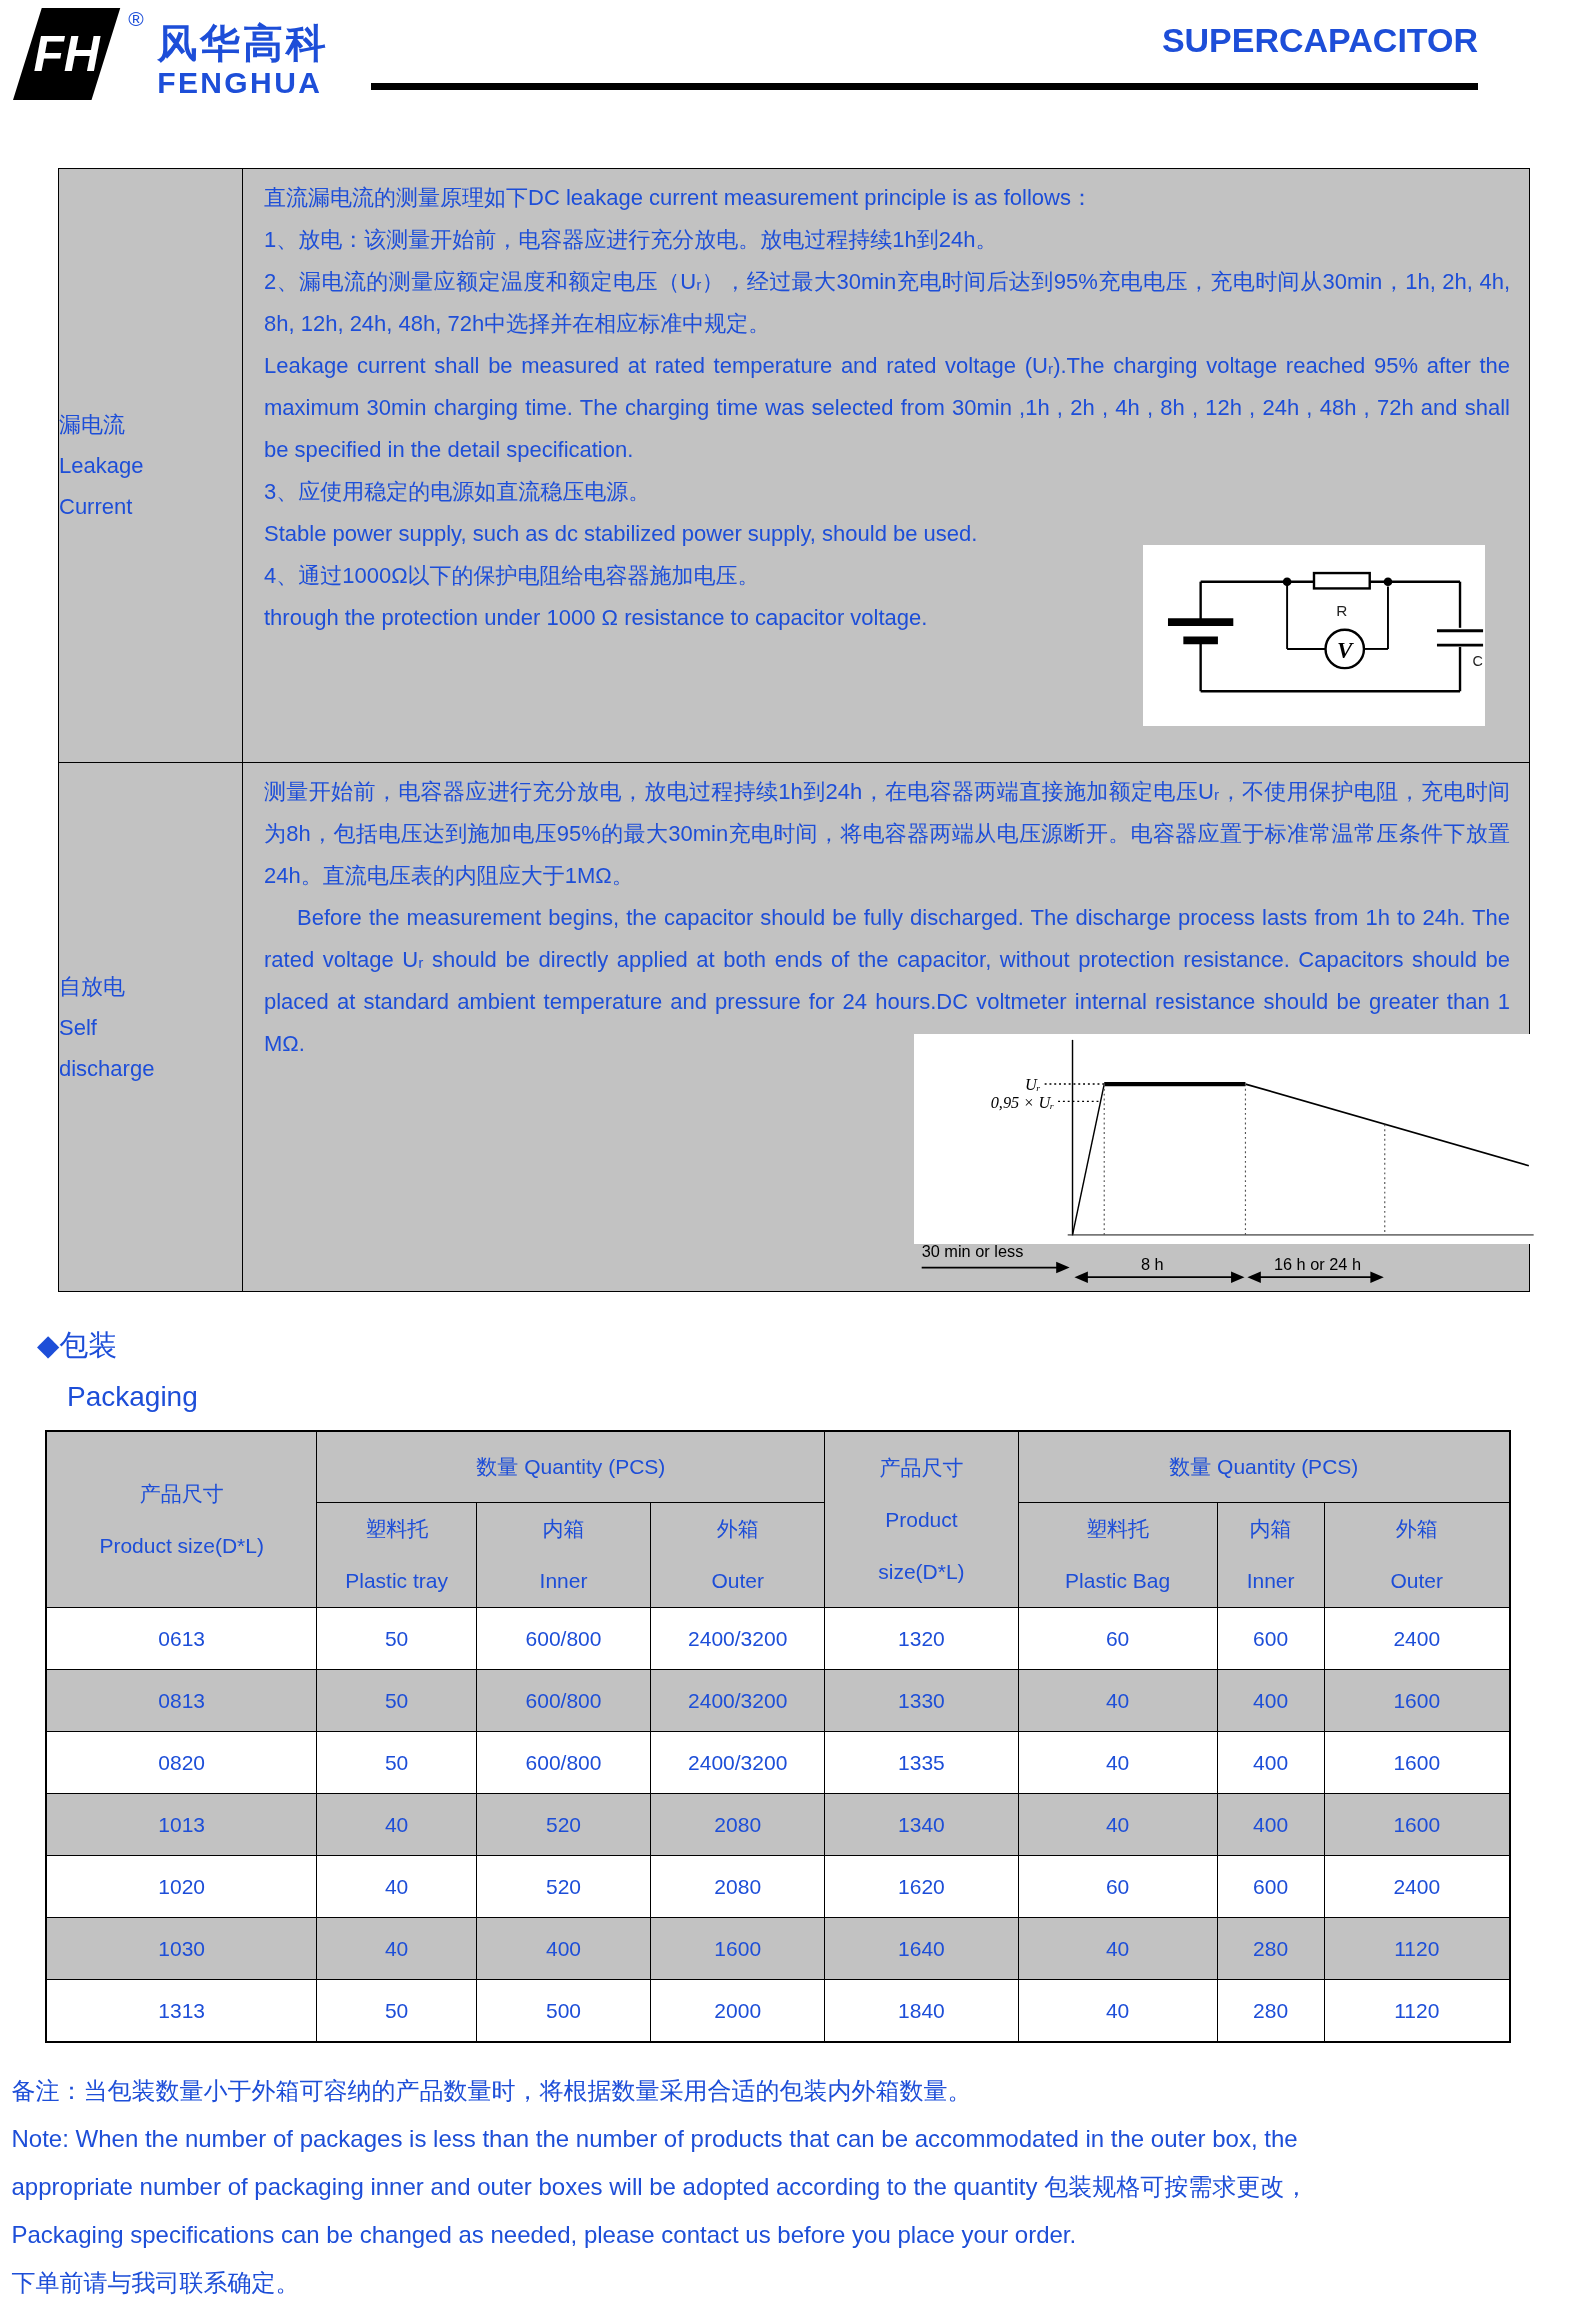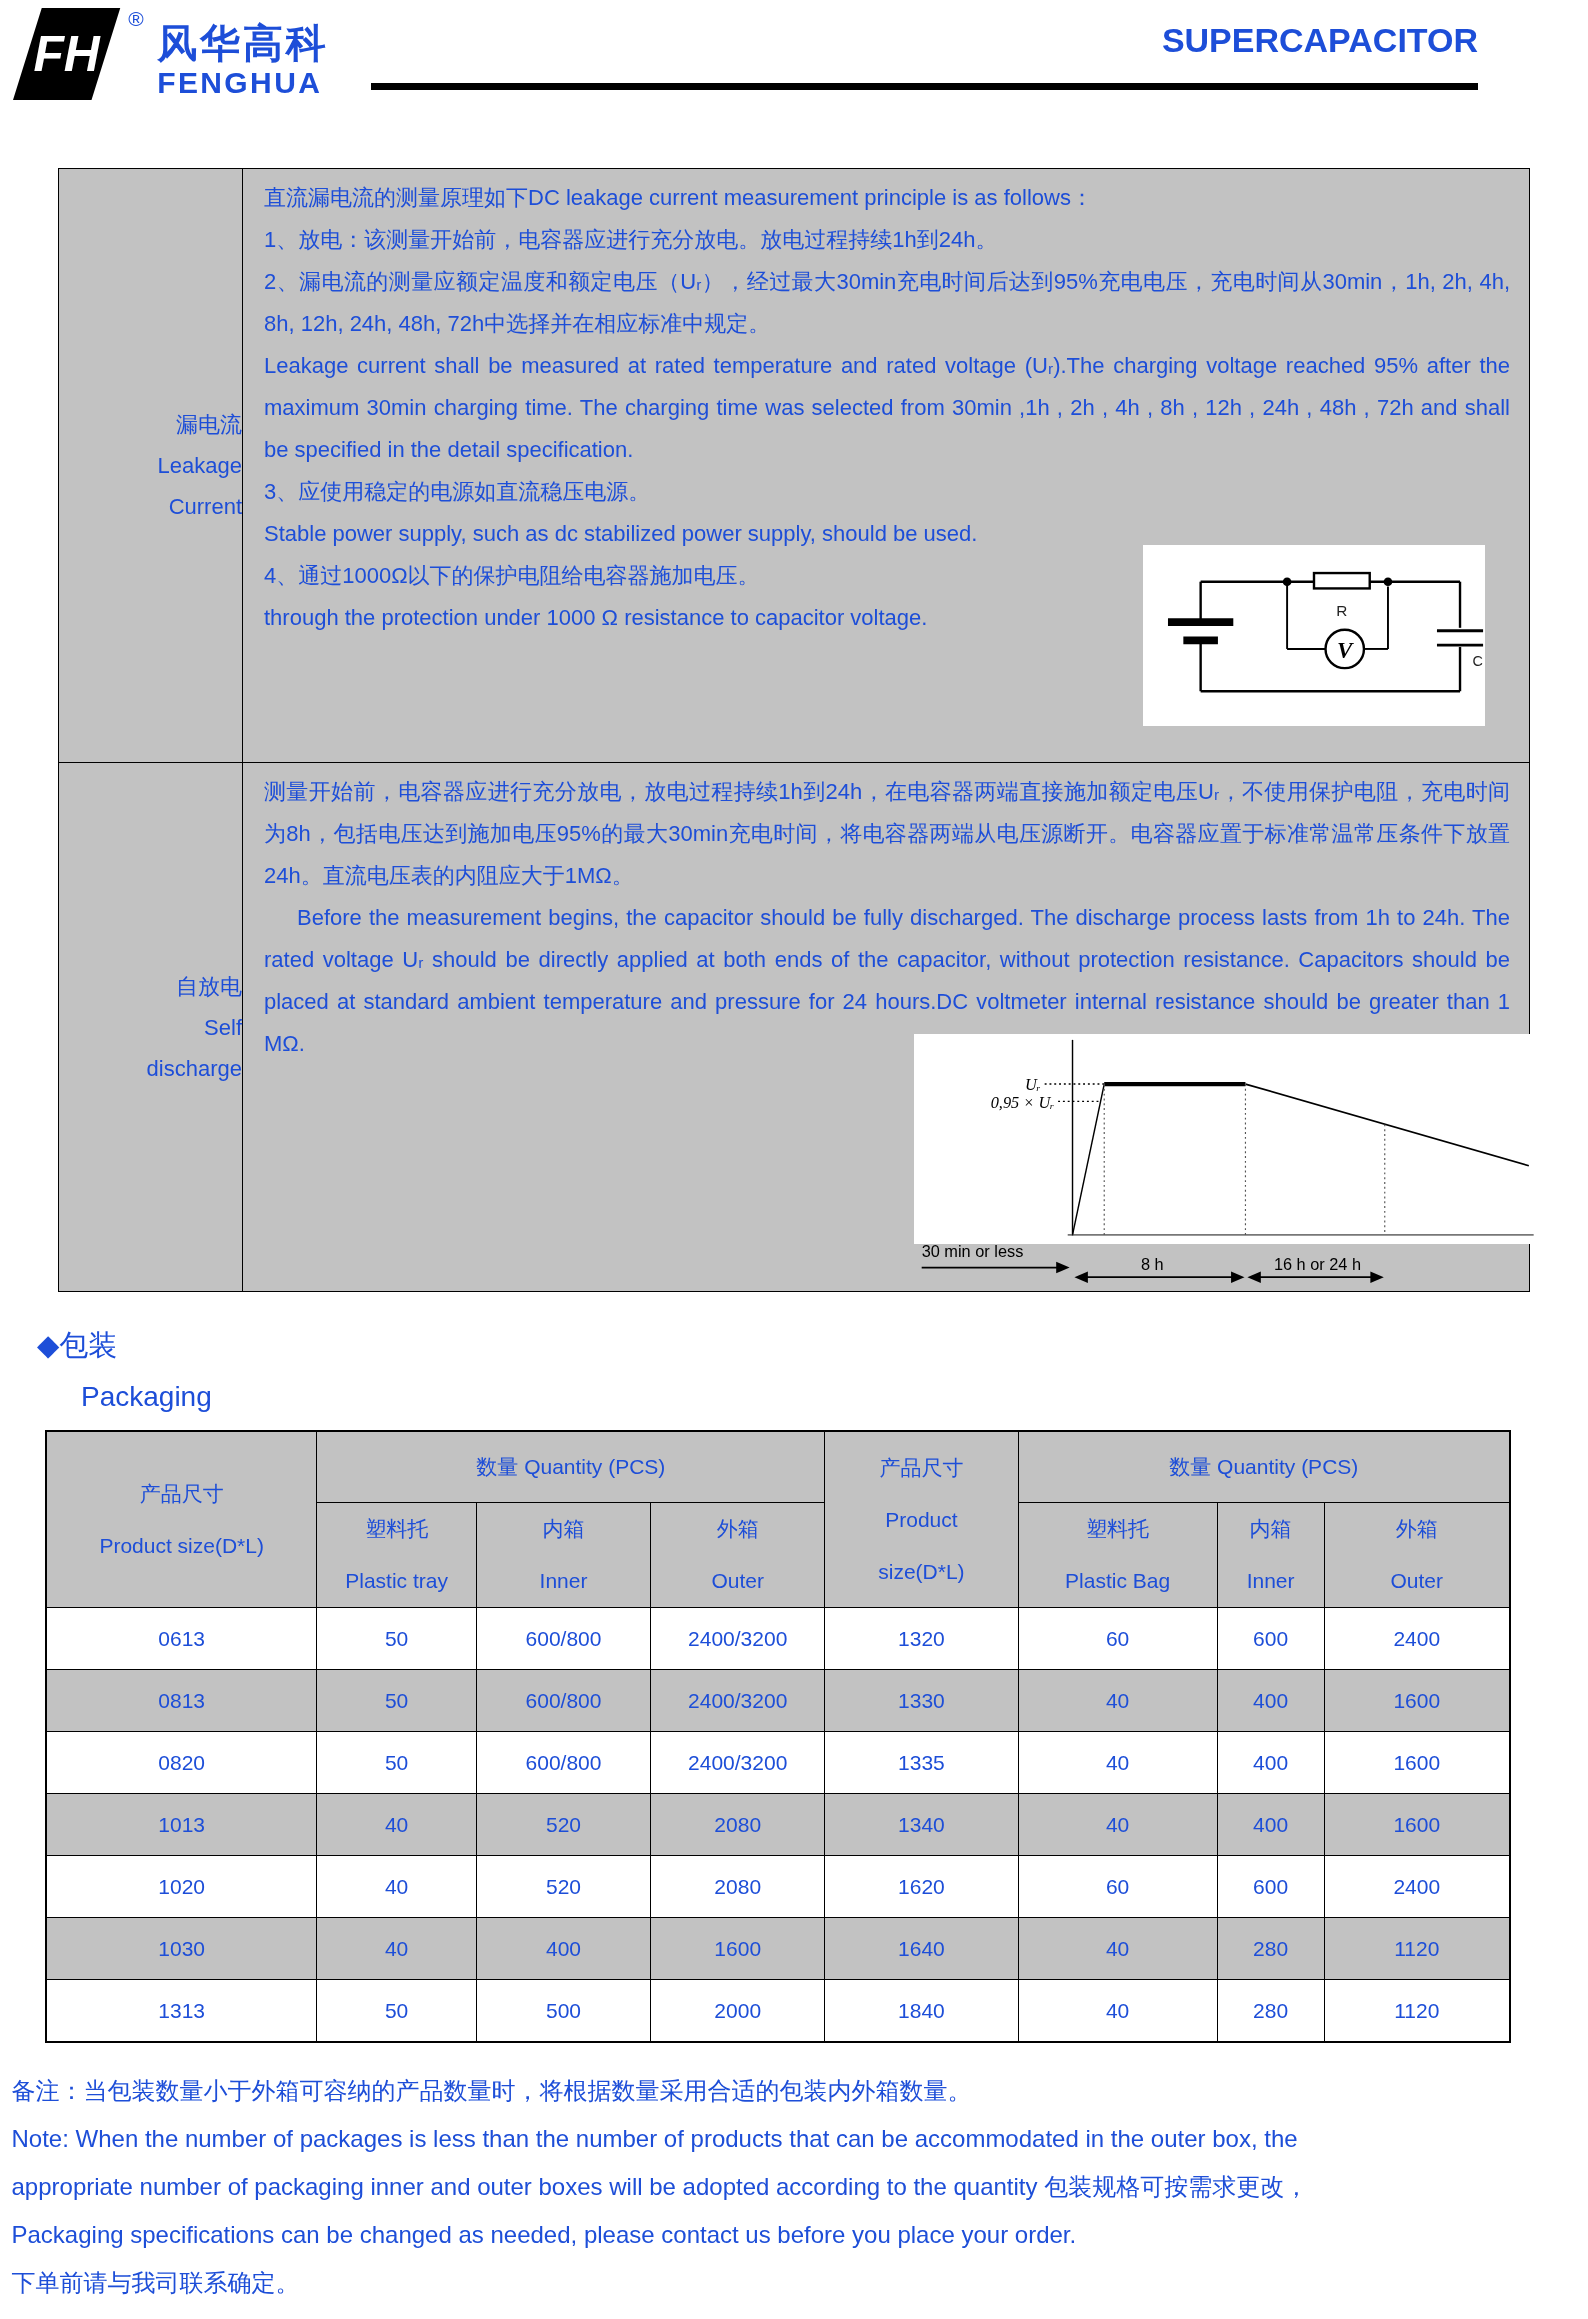--- a/index.html
+++ b/index.html
@@ -17,33 +17,33 @@
   .header-rule{position:absolute;left:371px;right:110px;top:83px;height:6.7px;background:#000;}
 
   
   .spec-table{position:absolute;left:58px;top:168px;width:1472px;height:1124px;
               border:1.9px solid #000;background:#c2c2c2;box-sizing:border-box;
               display:flex;flex-direction:column;}
   .spec-row{display:flex;box-sizing:border-box;}
   .spec-row.first{flex:0 0 594px;border-bottom:1.9px solid #000;}
   .spec-row.second{flex:1;}
   .spec-label{flex:0 0 184px;border-right:1.9px solid #000;box-sizing:border-box;
-              display:flex;flex-direction:column;justify-content:center;align-items:flex-end;
+              display:flex;flex-direction:column;justify-content:center;align-items:flex-start;
               font-size:22px;line-height:41px;text-align:center;}
   .spec-content{flex:1;position:relative;padding:7.7px 19px 0 21px;box-sizing:border-box;}
   .spec-content p{margin:0;font-size:22px;line-height:42px;text-align:justify;}
   .spec-content p.noj{text-align:left;}
   .indent{text-indent:33px;}
 
   .circuit-box{position:absolute;right:44px;top:376px;width:342px;height:181px;background:#fff;}
   .graph-box{position:absolute;left:671px;top:271px;width:636px;height:210px;background:#fff;}
 
   
   .pack-heading-cn{position:absolute;left:37px;top:1326px;font-size:29px;}
-  .pack-heading-en{position:absolute;left:81px;top:1381px;font-size:28px;text-align:right;}
+  .pack-heading-en{position:absolute;left:67px;top:1381px;font-size:28px;text-align:right;}
 
   .pack-table{position:absolute;left:45px;top:1430px;width:1466px;border-collapse:collapse;
               table-layout:fixed;font-size:21px;text-align:center;}
   .pack-table th,.pack-table td{border:1.9px solid #000;padding:0;font-weight:normal;}
   .pack-table{border:2.9px solid #000;}
   .pack-table tr.hrow1 th{height:70px;background:#c2c2c2;}
   .pack-table tr.hrow2 th{height:101px;background:#c2c2c2;}
   .pack-table th.span2{background:#c2c2c2;}
   .pack-table th div{line-height:52px;}
   .pack-table tbody td{height:61px;}

